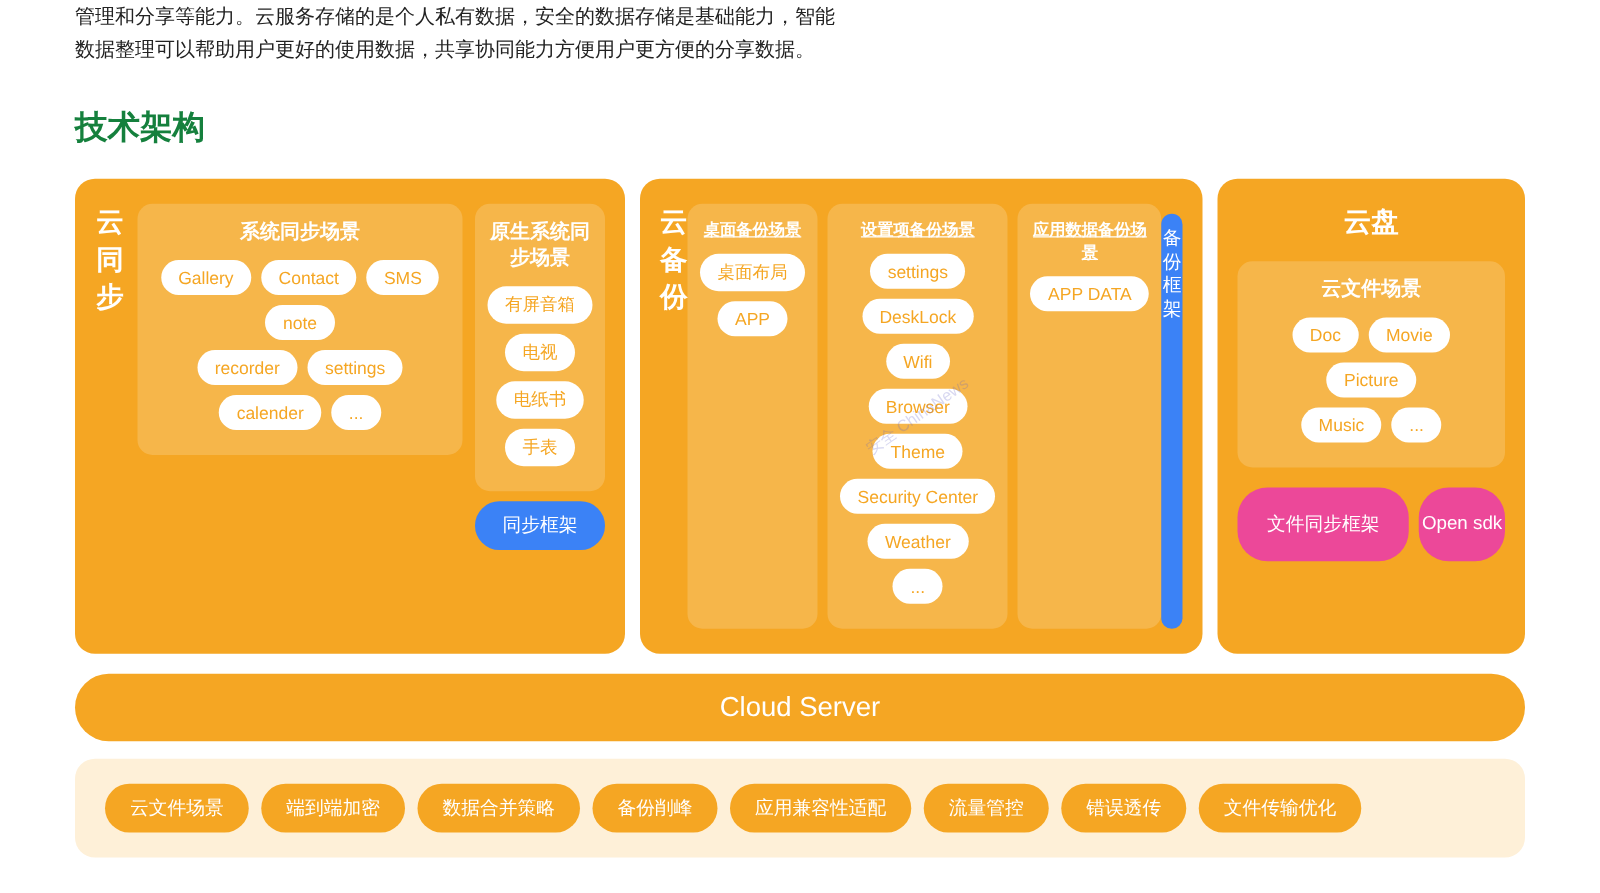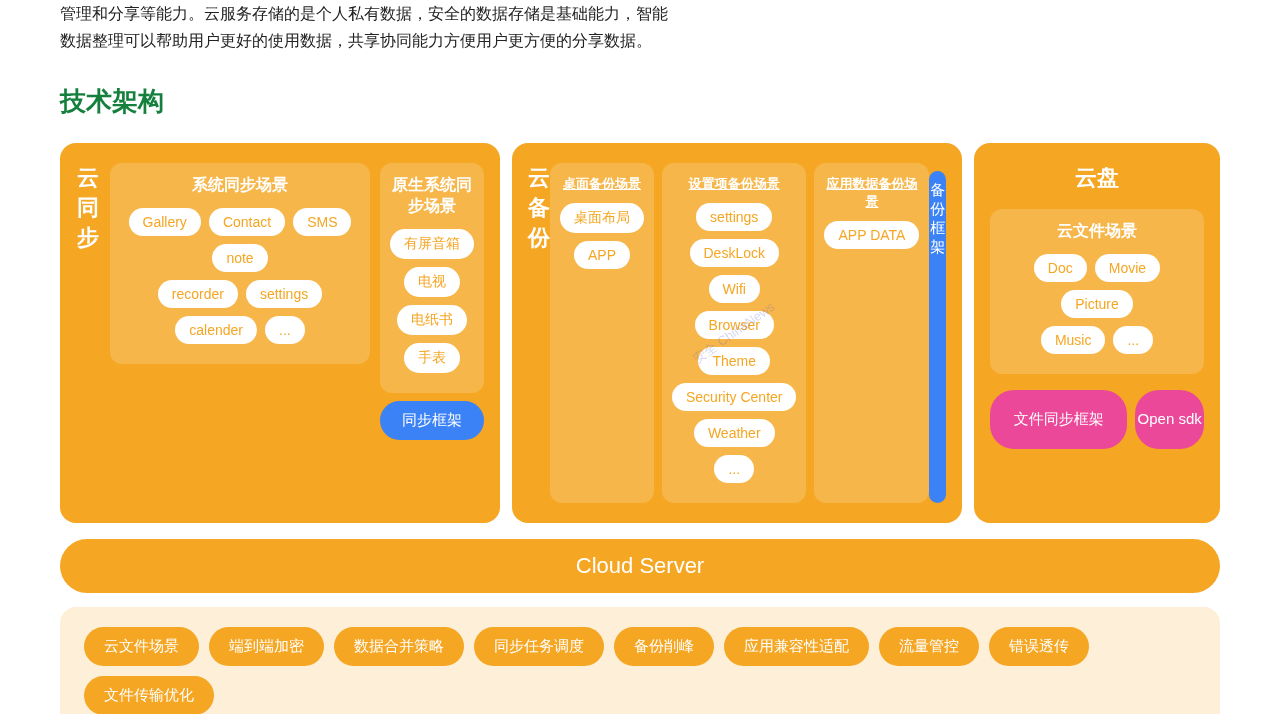--- a/index.html
+++ b/index.html
@@ -309,21 +309,20 @@
 
   </div>
 
   <div class="cloud-server-bar">Cloud Server</div>
 
   <div class="bottom-section">
     <div class="bottom-tags">
       <span class="bottom-tag">云文件场景</span>
       <span class="bottom-tag">端到端加密</span>
       <span class="bottom-tag">数据合并策略</span>
-      <span class="bottom-tag">同步任务调度</span>
       <span class="bottom-tag">备份削峰</span>
       <span class="bottom-tag">应用兼容性适配</span>
       <span class="bottom-tag">流量管控</span>
       <span class="bottom-tag">错误透传</span>
       <span class="bottom-tag">文件传输优化</span>
     </div>
 
   </div>
 </div>
 

